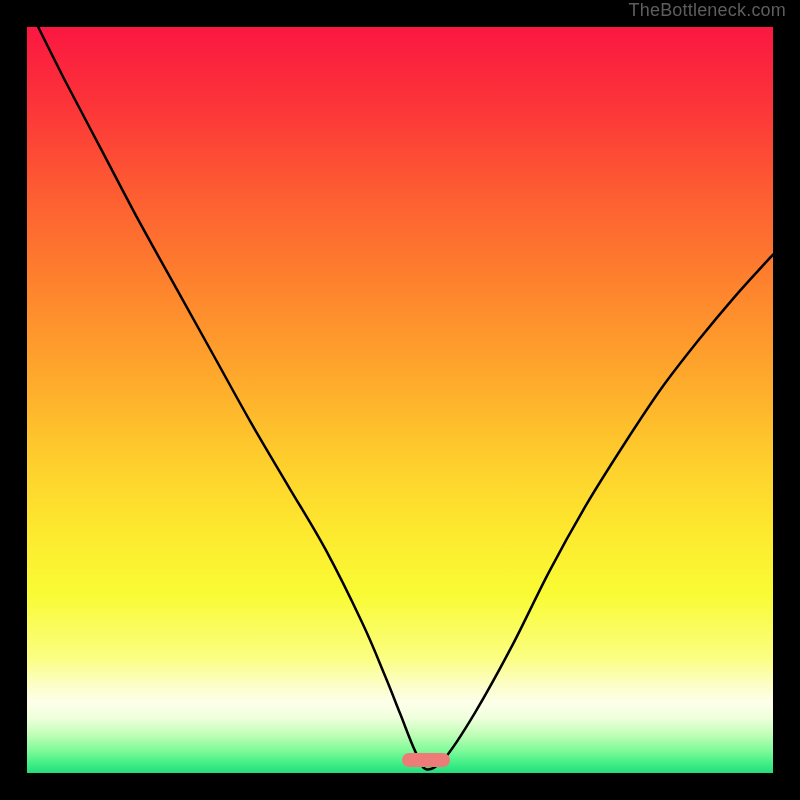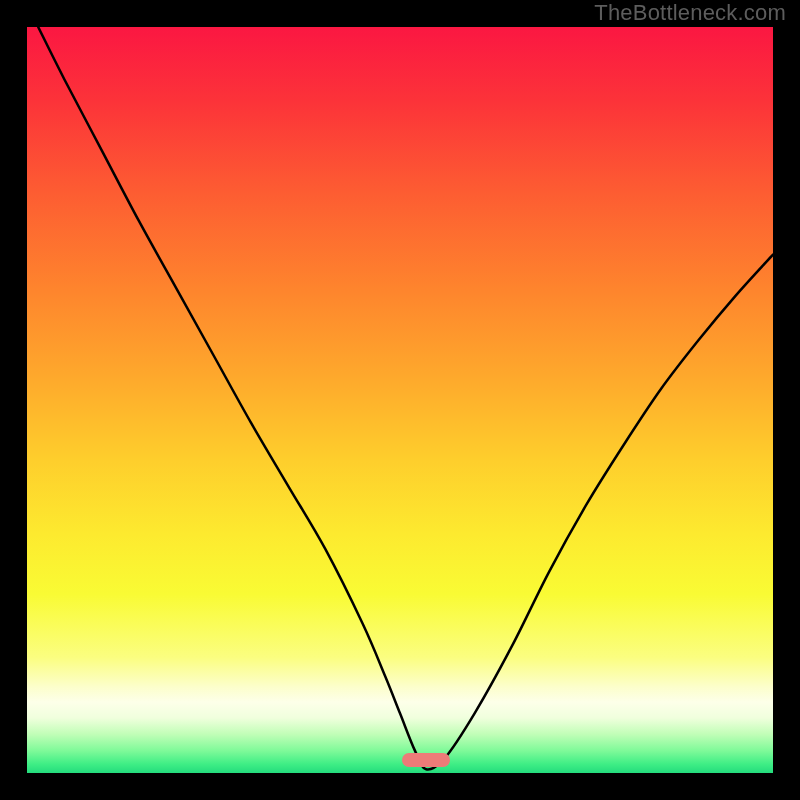--- a/index.html
+++ b/index.html
@@ -39,21 +39,21 @@
   .marker {
     position: absolute;
     border-radius: 999px;
     background: #ed7b78;
   }
   .watermark {
     position: absolute;
     top: 0;
     right: 14px;
     color: #5d5d5d;
-    font-size: 22px;
+    font-size: 18px;
     font-weight: 500;
     letter-spacing: 0.2px;
   }
 </style>
 </head>
 <body>
 
 <div class="chart-wrap">
 
   <div class="plot-area" style="left: 27px; top: 27px; width: 746px; height: 746px;">

